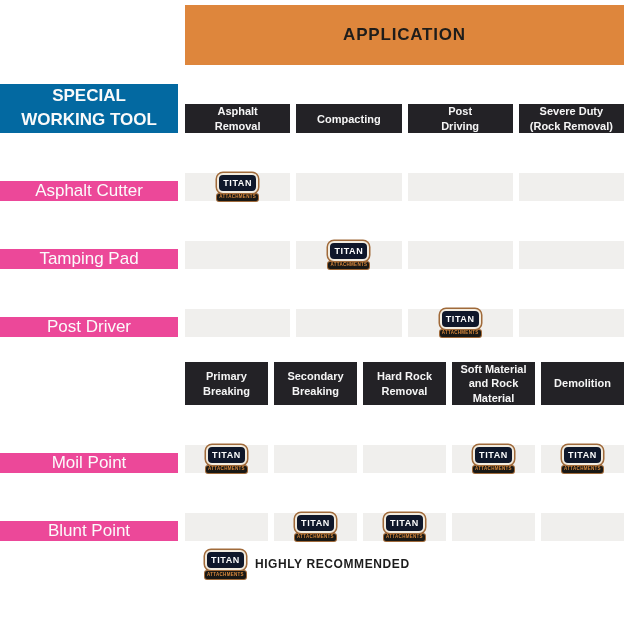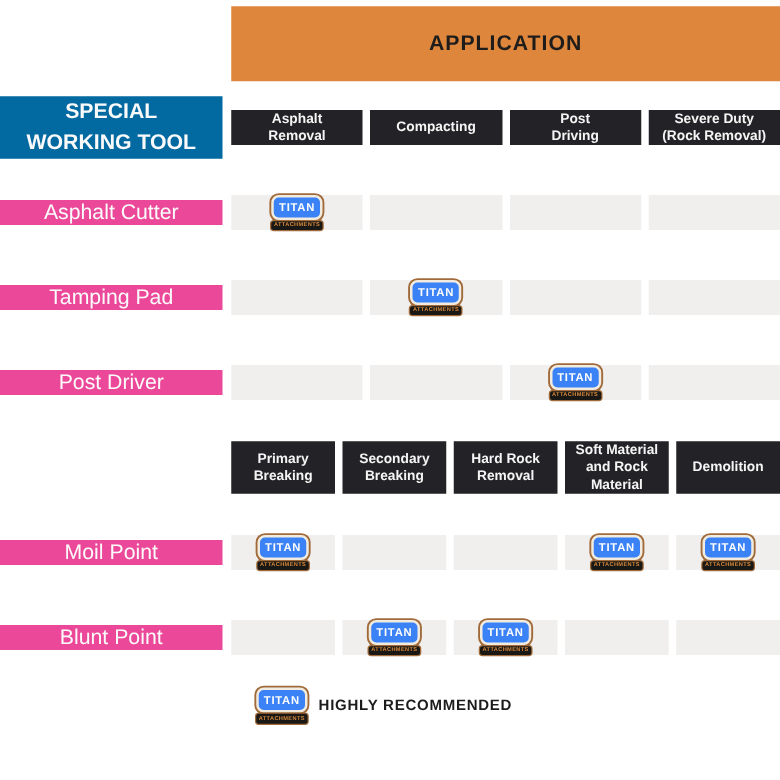--- a/index.html
+++ b/index.html
@@ -2,21 +2,21 @@
 <html><head>
 <meta charset="utf-8">
 <style>
   html,body{margin:0;padding:0;}
   body{
     width:624px;height:624px;background:#ffffff;
     font-family:"Liberation Sans",sans-serif;
     -webkit-font-smoothing:antialiased;
   }
   .matrix{display:flex;flex-direction:column;gap:6px;width:624px;}
-  .row{display:flex;align-items:center;}
+  .row{display:flex;align-items:flex-end;}
   .row .left{flex:0 0 178px;width:178px;margin-right:7px;
     display:flex;align-items:center;justify-content:center;text-align:center;}
   .row .cells{flex:1;display:flex;gap:6px;}
 
   
   .row-top{height:65px;}
   .corner-spacer{background:#47464D;}
   .app-header{flex:1;background:#DE863C;height:60px;margin-top:5px;
     display:flex;align-items:center;justify-content:center;
     color:#1E1D1B;font-weight:800;font-size:17px;letter-spacing:0.8px;}
@@ -29,21 +29,21 @@
   .row-label{background:#ec4899;color:#FBFBFB;font-weight:400;font-size:17px;}
 
   .hcell{flex:1;background:#232226;color:#F5F5F5;
     display:flex;align-items:center;justify-content:center;text-align:center;
     font-weight:700;font-size:11px;line-height:1.3;white-space:pre-line;}
   .cell{flex:1;background:#F0EFED;
     display:flex;align-items:center;justify-content:center;}
 
   
   .titan-logo{display:inline-flex;flex-direction:column;align-items:center;}
-  .titan-badge{background:#3b82f6;color:#FDFDFD;font-weight:700;font-size:9px;
+  .titan-badge{background:#0f172a;color:#FDFDFD;font-weight:700;font-size:9px;
     line-height:1;padding:4px 4px 3px;border-radius:6px;
     border:2px solid #F2ECE0;box-shadow:0 0 0 1.5px #A06A3A;
     letter-spacing:0.6px;}
   .titan-strip{margin-top:1px;background:#191815;color:#D8893D;font-weight:700;
     font-size:4.5px;line-height:1;padding:1.5px 2px;border-radius:2px;
     box-shadow:0 0 0 1px #A06A3A;letter-spacing:0.3px;white-space:nowrap;}
 
   
   .legend{display:flex;align-items:center;gap:9px;margin:9px 0 0 205px;}
   .legend-label{color:#1C1C1C;font-weight:800;font-size:12px;letter-spacing:0.6px;}

